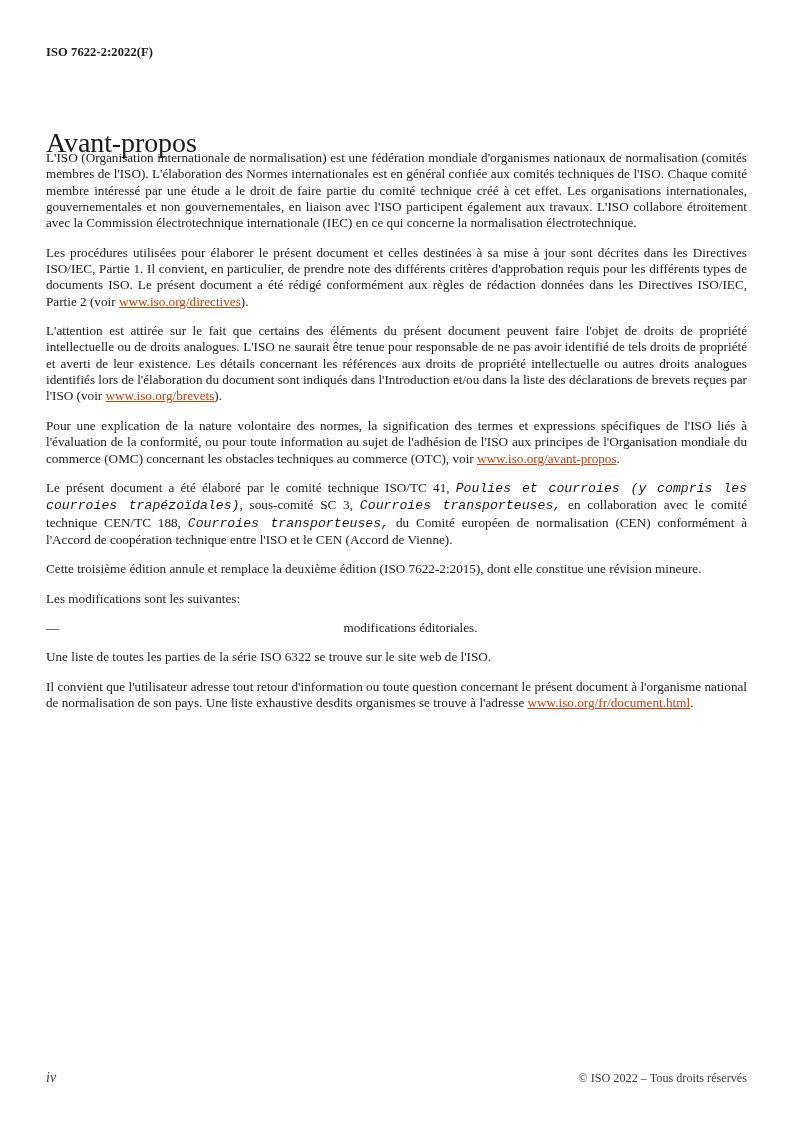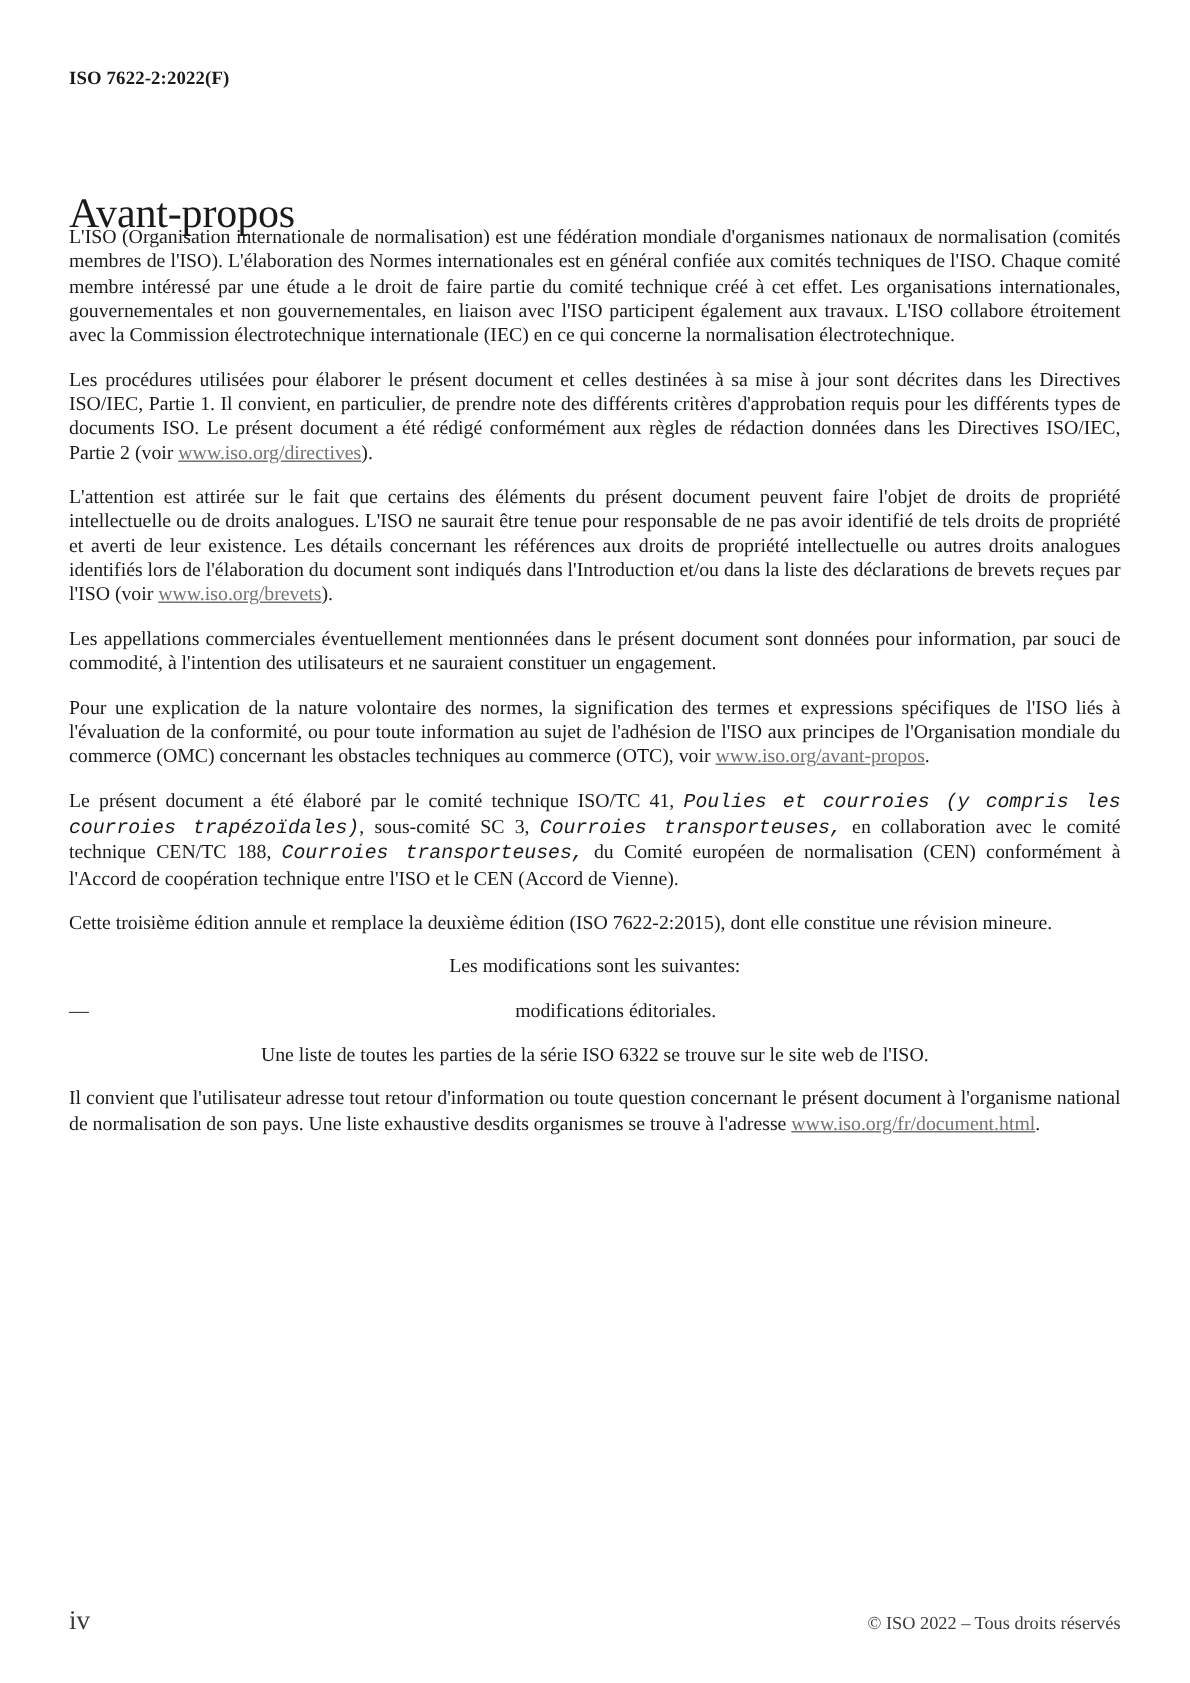--- a/index.html
+++ b/index.html
@@ -46,57 +46,58 @@
   }
   p.para {
     margin: 0 0 13px 0;
     font-size: 13.2px;
     line-height: 16.35px;
     text-align: justify;
     text-justify: inter-word;
     hyphens: none;
   }
   p.para.nojust {
-    text-align: center;
+    text-align: left;
   }
   .dash-item {
     margin: 0 0 13px 0;
     font-size: 13.2px;
     line-height: 16.35px;
     display: flex;
   }
   .dash-item .dash {
     width: 28px;
     flex: 0 0 28px;
   }
   .dash-item .dash-text {
     flex: 1 1 auto;
     text-align: center;
   }
   a.link, .link {
-    color: #737373;
+    color: #c2410c;
   }
   .ital {
     font-style: italic;
     font-family: Liberation Mono, monospace;
   }
   .footer {
     position: absolute;
     left: 46px;
     right: 46px;
     top: 1070px;
     height: 20px;
     display: flex;
     justify-content: space-between;
     align-items: baseline;
     font-size: 12.2px;
     color: #3a3a3a;
   }
   .footer .page-num {
-    font-size: 18px;
+    font-size: 14px;
+    font-style: italic;
   }
   .footer .copyright {
     font-size: 12.2px;
   }
 </style>
 </head>
 <body>
 
 <div class="page">
 
@@ -105,21 +106,20 @@
   <h1 class="section-title">Avant-propos</h1>
 
   <div class="body-area">
 
     <p class="para">L'ISO (Organisation internationale de normalisation) est une fédération mondiale d'organismes nationaux de normalisation (comités membres de l'ISO). L'élaboration des Normes internationales est en général confiée aux comités techniques de l'ISO. Chaque comité membre intéressé par une étude a le droit de faire partie du comité technique créé à cet effet. Les organisations internationales, gouvernementales et non gouvernementales, en liaison avec l'ISO participent également aux travaux. L'ISO collabore étroitement avec la Commission électrotechnique internationale (IEC) en ce qui concerne la normalisation électrotechnique.</p>
 
     <p class="para"><span>Les procédures utilisées pour élaborer le présent document et celles destinées à sa mise à jour sont décrites dans les Directives ISO/IEC, Partie 1. Il convient, en particulier, de prendre note des différents critères d'approbation requis pour les différents types de documents ISO. Le présent document a été rédigé conformément aux règles de rédaction données dans les Directives ISO/IEC, Partie 2 (voir </span><a class="link" href="#">www.iso.org/directives</a><span>).</span></p>
 
     <p class="para"><span>L'attention est attirée sur le fait que certains des éléments du présent document peuvent faire l'objet de droits de propriété intellectuelle ou de droits analogues. L'ISO ne saurait être tenue pour responsable de ne pas avoir identifié de tels droits de propriété et averti de leur existence. Les détails concernant les références aux droits de propriété intellectuelle ou autres droits analogues identifiés lors de l'élaboration du document sont indiqués dans l'Introduction et/ou dans la liste des déclarations de brevets reçues par l'ISO (voir </span><a class="link" href="#">www.iso.org/brevets</a><span>).</span></p>
 
-    <p class="para">Les appellations commerciales éventuellement mentionnées dans le présent document sont données pour information, par souci de commodité, à l'intention des utilisateurs et ne sauraient constituer un engagement.</p>
 
     <p class="para"><span>Pour une explication de la nature volontaire des normes, la signification des termes et expressions spécifiques de l'ISO liés à l'évaluation de la conformité, ou pour toute information au sujet de l'adhésion de l'ISO aux principes de l'Organisation mondiale du commerce (OMC) concernant les obstacles techniques au commerce (OTC), voir </span><a class="link" href="#">www.iso.org/avant-propos</a><span>.</span></p>
 
     <p class="para"><span>Le présent document a été élaboré par le comité technique ISO/TC 41, </span><span class="ital">Poulies et courroies (y compris les courroies trapézoïdales)</span><span>, sous-comité SC 3, </span><span class="ital">Courroies transporteuses,</span><span> en collaboration avec le comité technique CEN/TC 188, </span><span class="ital">Courroies transporteuses,</span><span> du Comité européen de normalisation (CEN) conformément à l'Accord de coopération technique entre l'ISO et le CEN (Accord de Vienne).</span></p>
 
     <p class="para">Cette troisième édition annule et remplace la deuxième édition (ISO 7622-2:2015), dont elle constitue une révision mineure.</p>
 
     <p class="para nojust">Les modifications sont les suivantes:</p>
 
     <div class="dash-item">

